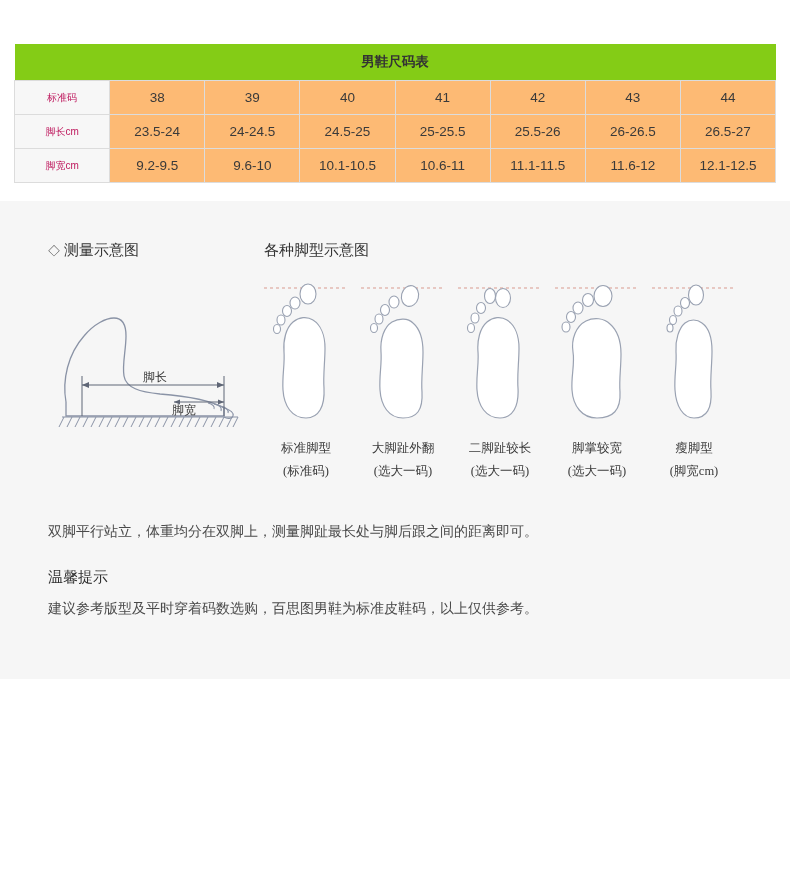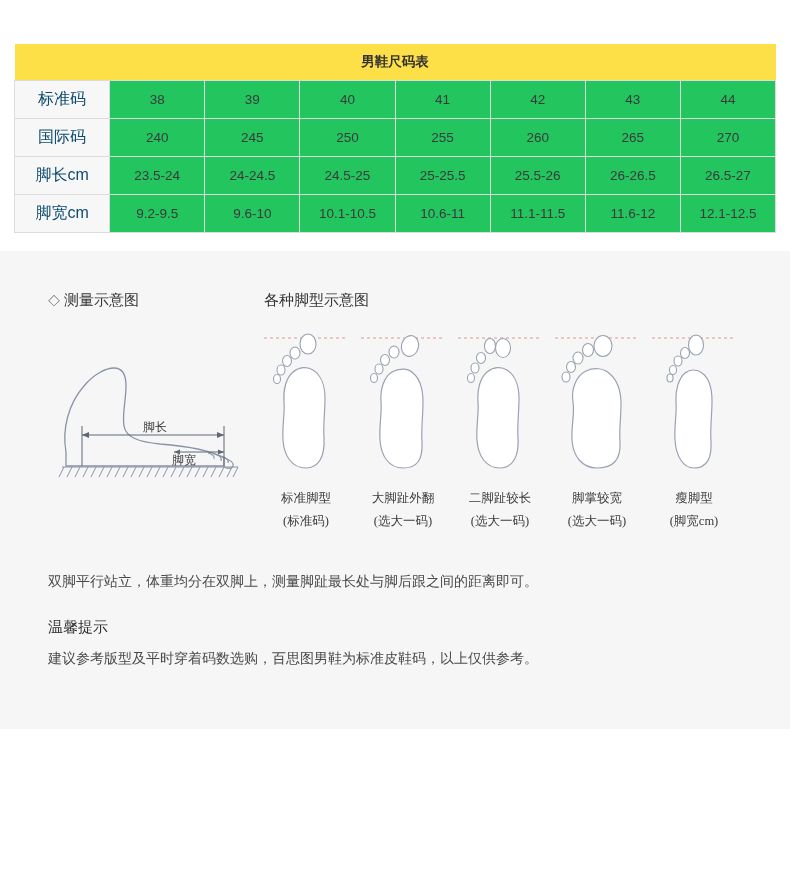--- a/index.html
+++ b/index.html
@@ -52,41 +52,41 @@
   .table-wrap {
     margin: 44px 14px 0 14px;
     width: 762px;
   }
   table.size-table {
     border-collapse: collapse;
     width: 100%;
     table-layout: fixed;
   }
   table.size-table th.caption {
-    background: #fde047;
+    background: #84cc16;
     color: #333;
     font-size: 13.5px;
     font-weight: bold;
     text-align: center;
     padding: 9px 0;
     border: none;
   }
   table.size-table td {
     border: 1px solid #dcdcdc;
     text-align: center;
     font-size: 13.5px;
     color: #3a3a3a;
     padding: 8px 2px;
-    background: #22c55e;
+    background: #fdba74;
     height: 17px;
   }
   table.size-table td.rowhead {
     background: #f7f7f7;
-    color: #0c4a6e;
-    font-size: 16px;
+    color: #be185d;
+    font-size: 10px;
     width: 90px;
   }
 
   
   .grey-panel {
     margin-top: 18px;
     background: #f6f6f6;
     width: 790px;
     padding-top: 40px;
     padding-bottom: 34px;
@@ -168,30 +168,20 @@
       </tr>
       <tr>
         <td class="rowhead">标准码</td>
         <td>38</td>
         <td>39</td>
         <td>40</td>
         <td>41</td>
         <td>42</td>
         <td>43</td>
         <td>44</td>
-      </tr>
-      <tr>
-        <td class="rowhead">国际码</td>
-        <td>240</td>
-        <td>245</td>
-        <td>250</td>
-        <td>255</td>
-        <td>260</td>
-        <td>265</td>
-        <td>270</td>
       </tr>
       <tr>
         <td class="rowhead">脚长cm</td>
         <td>23.5-24</td>
         <td>24-24.5</td>
         <td>24.5-25</td>
         <td>25-25.5</td>
         <td>25.5-26</td>
         <td>26-26.5</td>
         <td>26.5-27</td>

